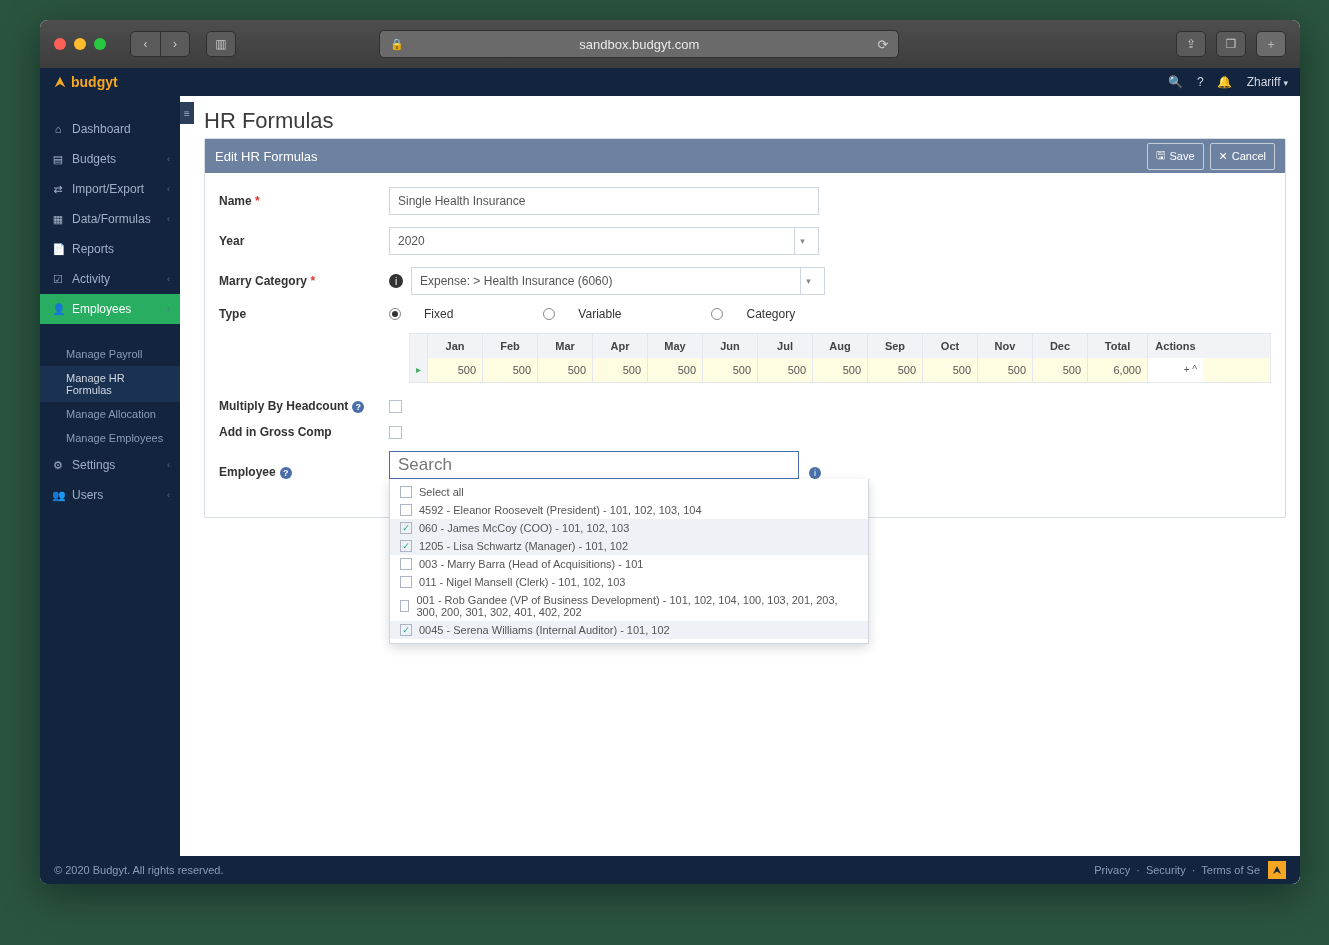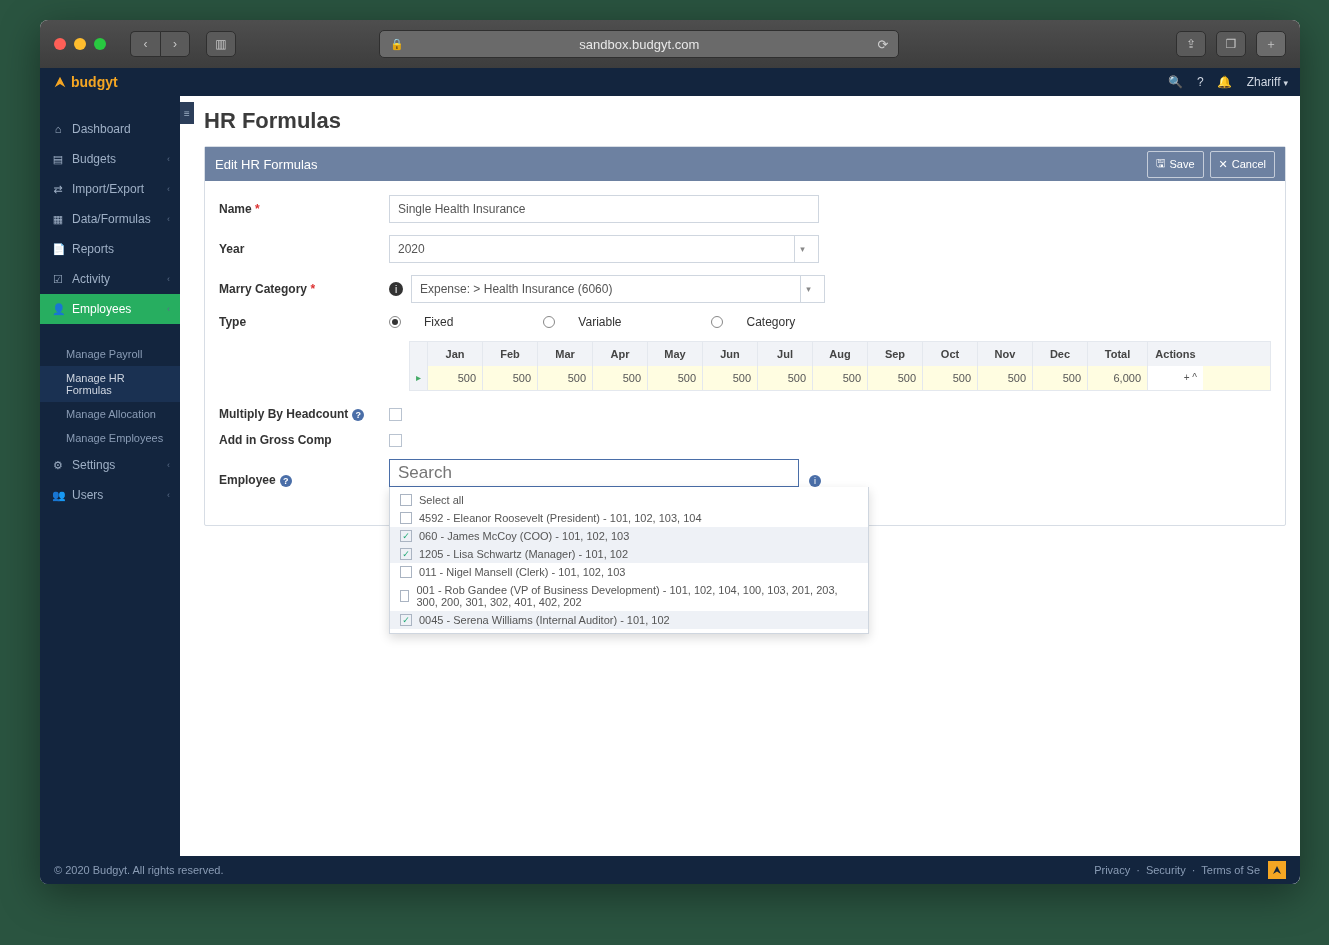--- a/index.html
+++ b/index.html
@@ -83,21 +83,21 @@
   .nav li.active { background:#27ae60; color:#fff; }
   .nav li.active::after{
     content:""; position:absolute; right:-7px; top:50%; margin-top:-7px;
     border:7px solid transparent; border-left-color:#27ae60;
   }
   .subnav li{ padding:6px 10px 6px 26px; font-size:11px; color:#8a9cb5;}
   .subnav li.on{ background:#1a3152; color:#cfd6e1;}
   .nav .ic{width:12px;display:inline-block;text-align:center;font-size:11px;}
   
   .main{ flex:1; padding:40px 14px 14px 24px; overflow:auto; position:relative;}
-  h1.page-title{ font-weight:700; font-size:22px; color:#3b3b3b; margin-bottom:12px;}
+  h1.page-title{ font-weight:400; font-size:22px; color:#3b3b3b; margin-bottom:4px;}
   .panel{ border:1px solid #d7dde5; border-radius:2px; }
   .panel-hd{
     background:#6d81a1; color:#fff; height:34px; display:flex; align-items:center;
     padding:0 10px; font-size:13px;
   }
   .panel-hd .actions{margin-left:auto;display:flex;gap:6px;}
   .ghost-btn{
     border:1px solid rgba(255,255,255,.6); color:#fff; background:transparent;
     padding:3px 8px; font-size:11px; border-radius:2px; display:flex;align-items:center;gap:4px;
   }
@@ -373,20 +373,24 @@
                   <div class="opt sel">
                     <span class="ck">✓</span>
                     <span>060 - James McCoy (COO) - 101, 102, 103</span>
                   </div>
                   <div class="opt sel">
                     <span class="ck">✓</span>
                     <span>1205 - Lisa Schwartz (Manager) - 101, 102</span>
                   </div>
                   <div class="opt">
                     <span class="ck"></span>
+                    <span>003 - Marry Barra (Head of Acquisitions) - 101</span>
+                  </div>
+                  <div class="opt">
+                    <span class="ck"></span>
                     <span>011 - Nigel Mansell (Clerk) - 101, 102, 103</span>
                   </div>
                   <div class="opt">
                     <span class="ck"></span>
                     <span>001 - Rob Gandee (VP of Business Development) - 101, 102, 104, 100, 103, 201, 203, 300, 200, 301, 302, 401, 402, 202</span>
                   </div>
                   <div class="opt sel">
                     <span class="ck">✓</span>
                     <span>0045 - Serena Williams (Internal Auditor) - 101, 102</span>
                   </div>

